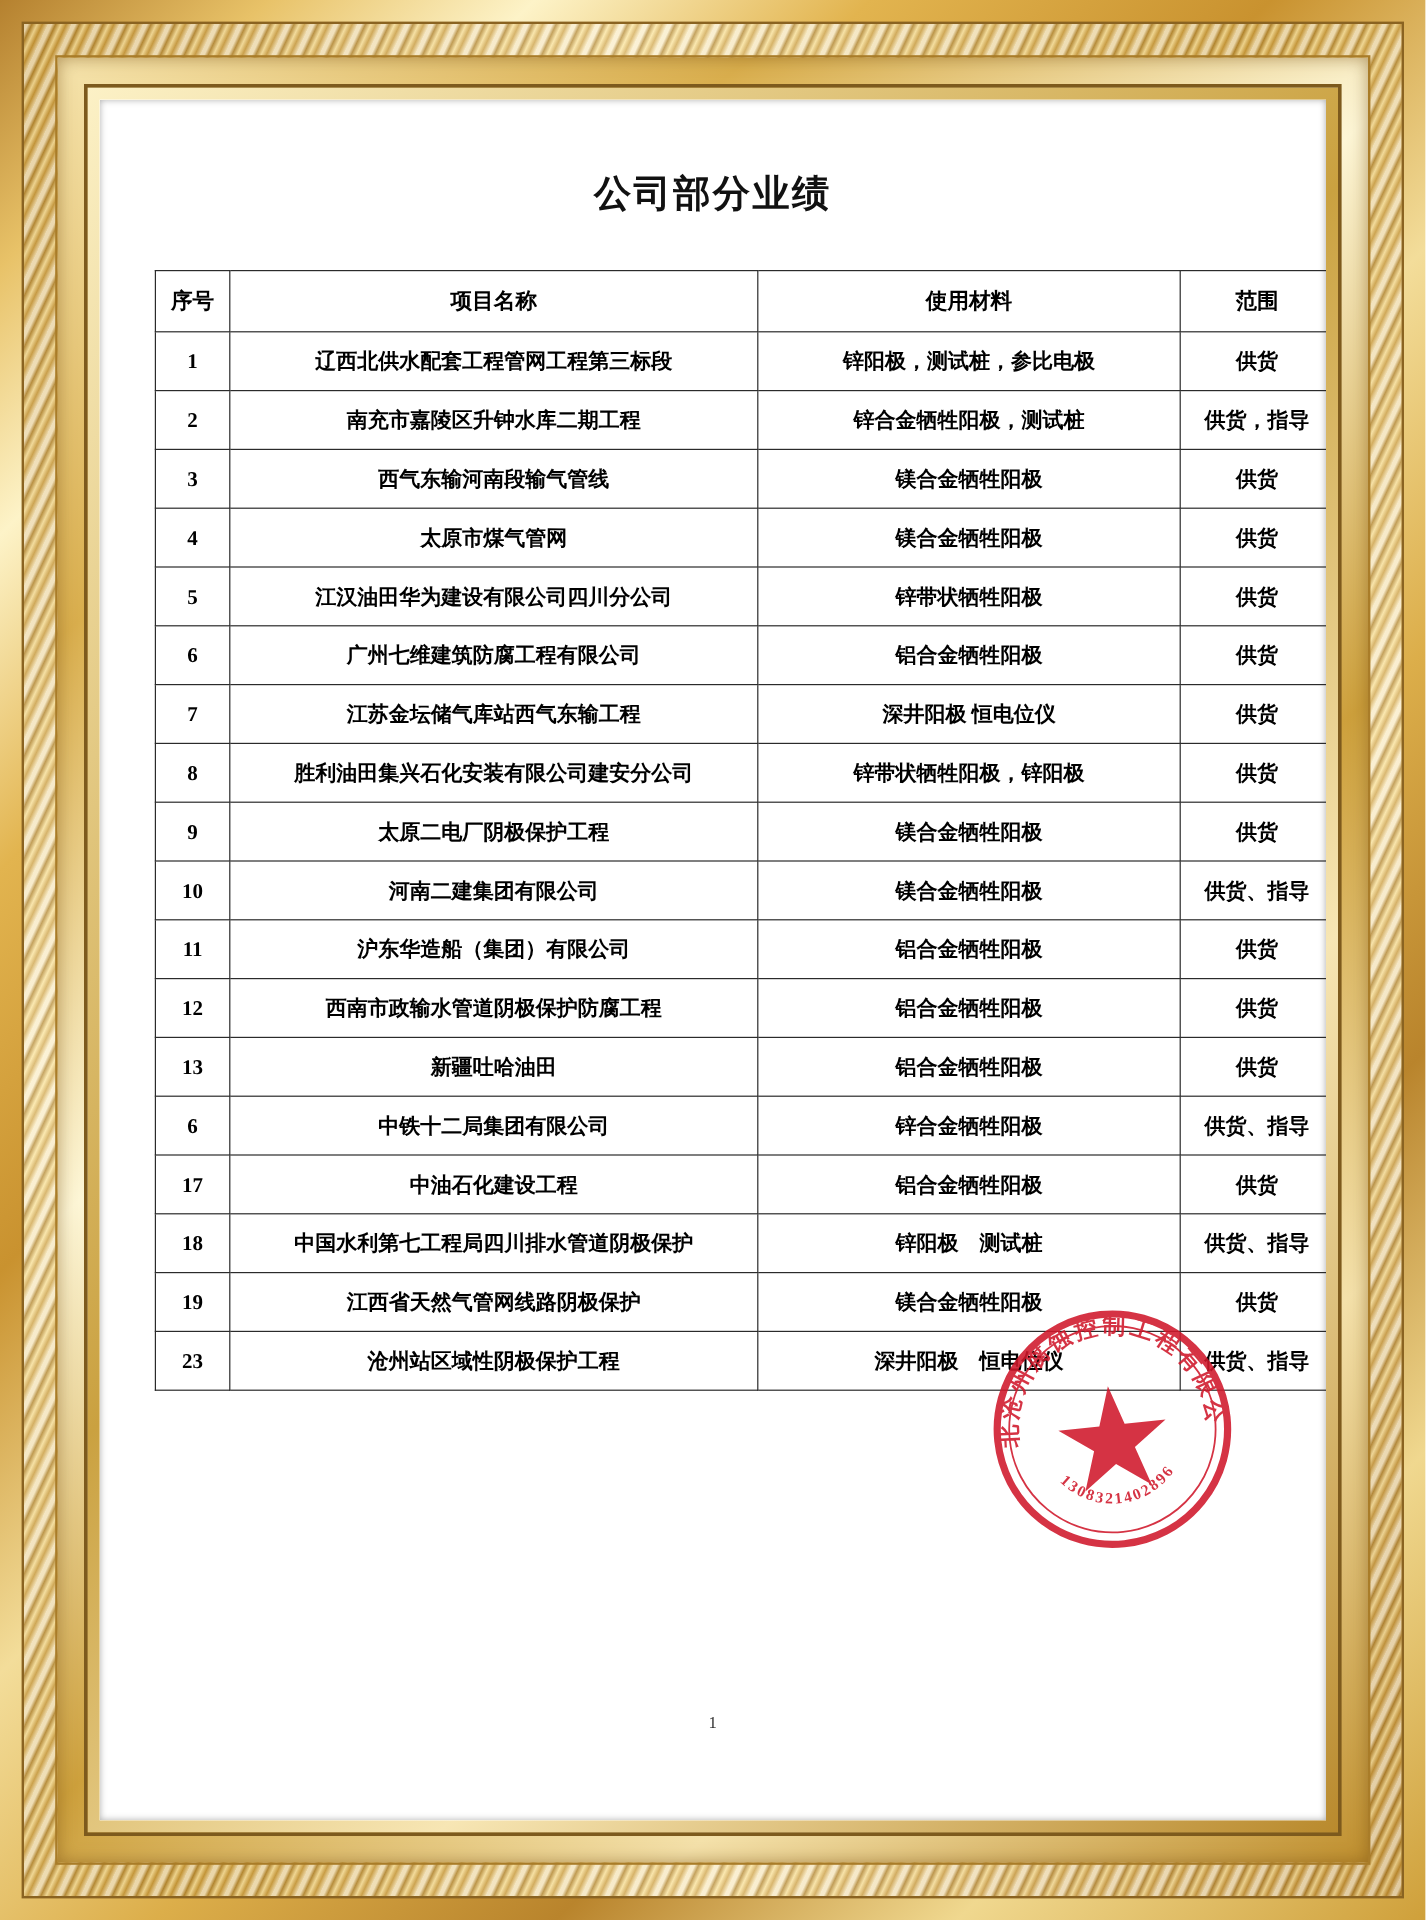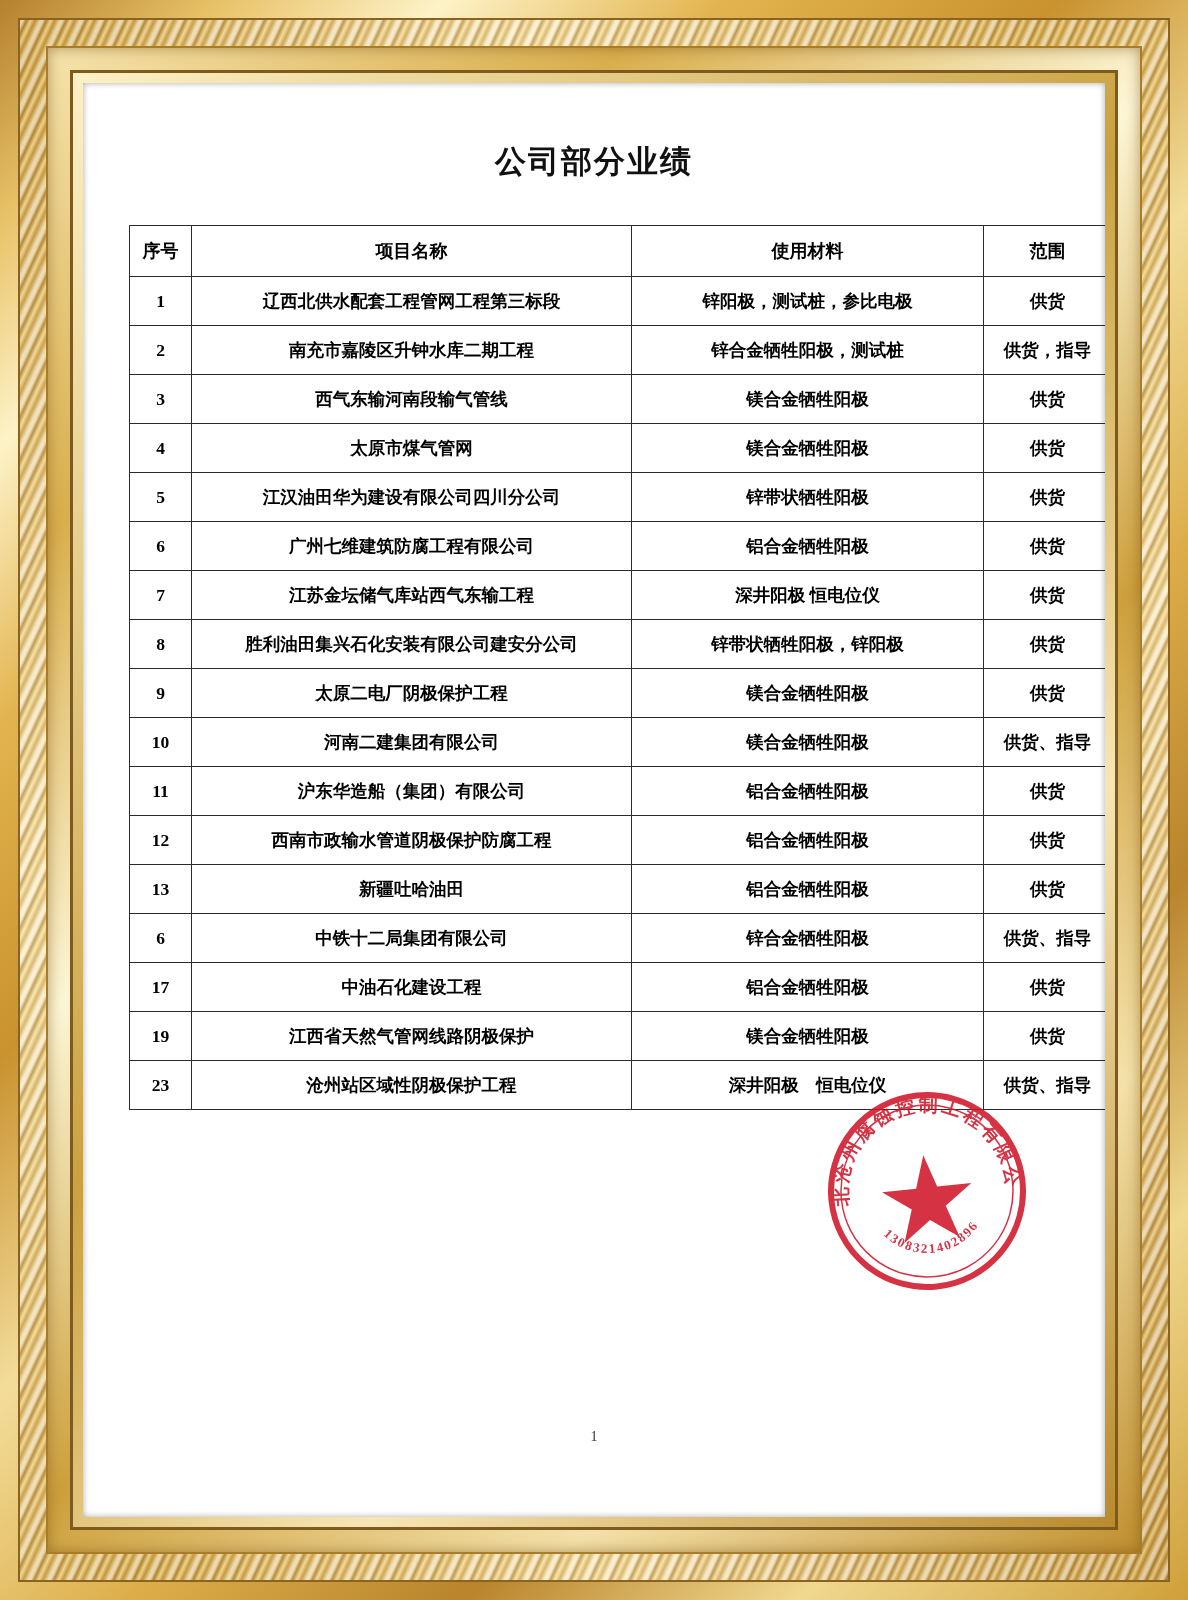--- a/index.html
+++ b/index.html
@@ -253,20 +253,26 @@
                     <td>锌合金牺牲阳极</td>
                     <td>供货、指导</td>
                   </tr>
                   <tr>
                     <td>17</td>
                     <td>中油石化建设工程</td>
                     <td>铝合金牺牲阳极</td>
                     <td>供货</td>
                   </tr>
                   <tr>
+                    <td>18</td>
+                    <td>中国水利第七工程局四川排水管道阴极保护</td>
+                    <td>锌阳极　测试桩</td>
+                    <td>供货、指导</td>
+                  </tr>
+                  <tr>
                     <td>19</td>
                     <td>江西省天然气管网线路阴极保护</td>
                     <td>镁合金牺牲阳极</td>
                     <td>供货</td>
                   </tr>
                   <tr>
                     <td>23</td>
                     <td>沧州站区域性阴极保护工程</td>
                     <td>深井阳极　恒电位仪</td>
                     <td>供货、指导</td>

